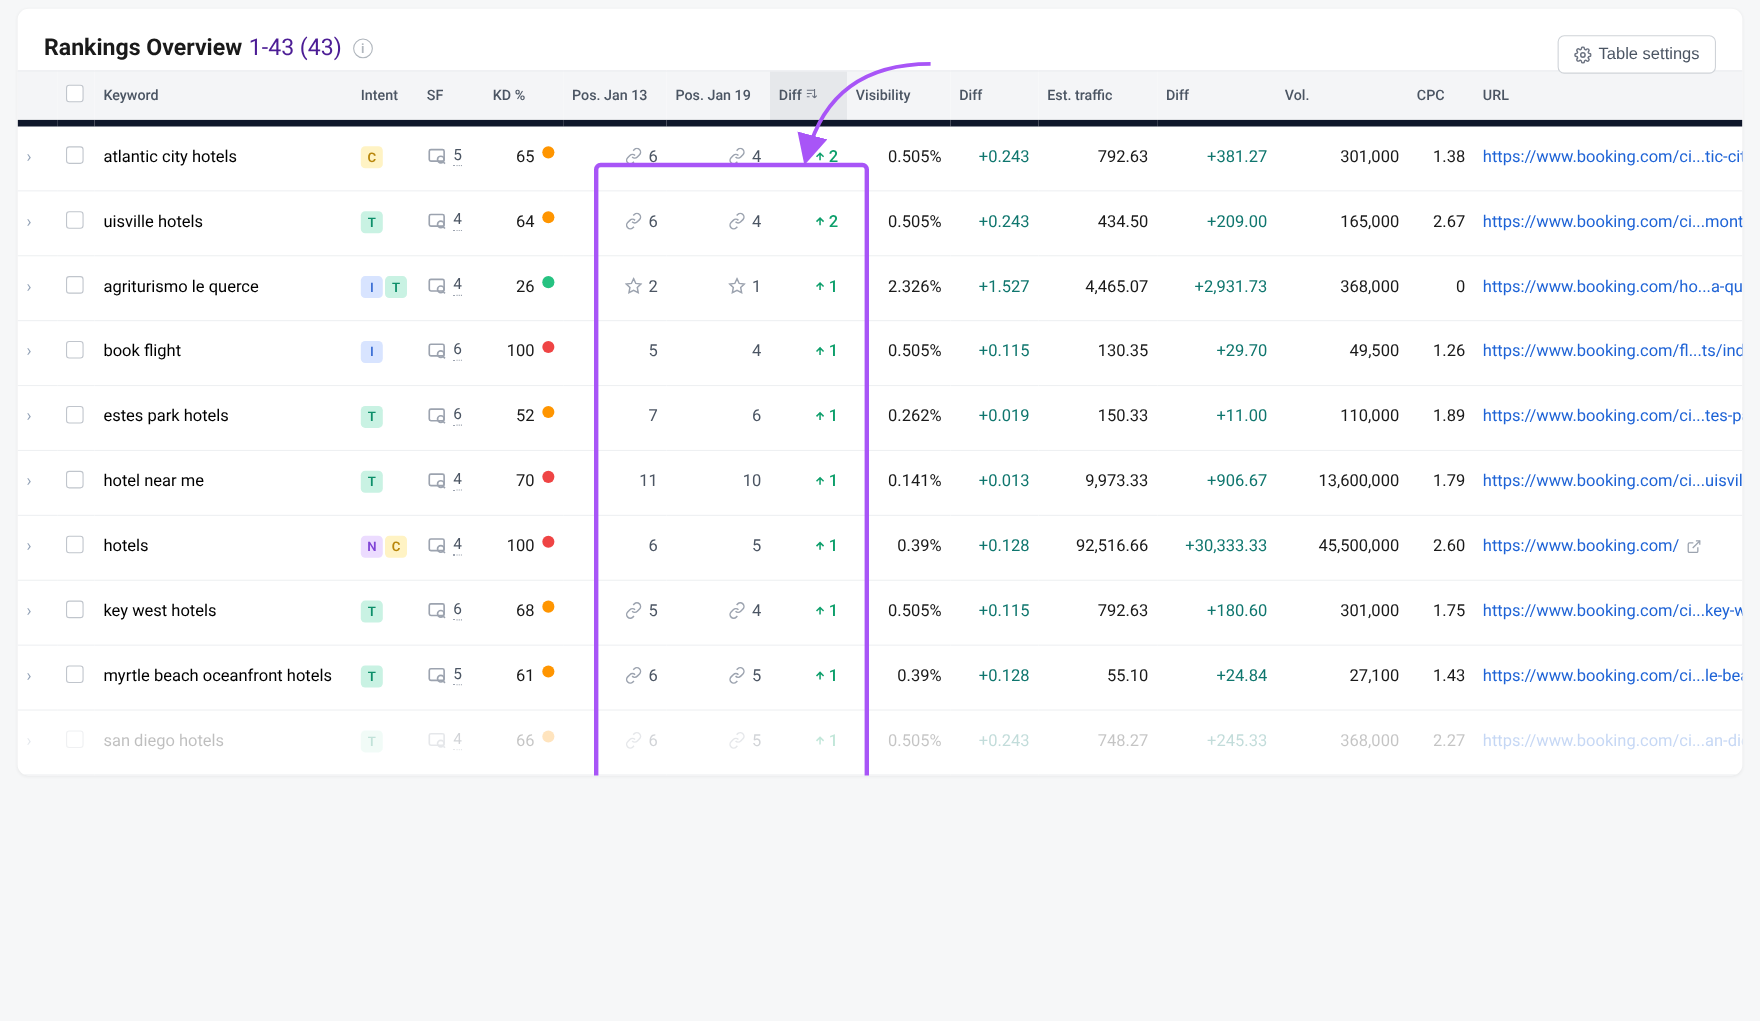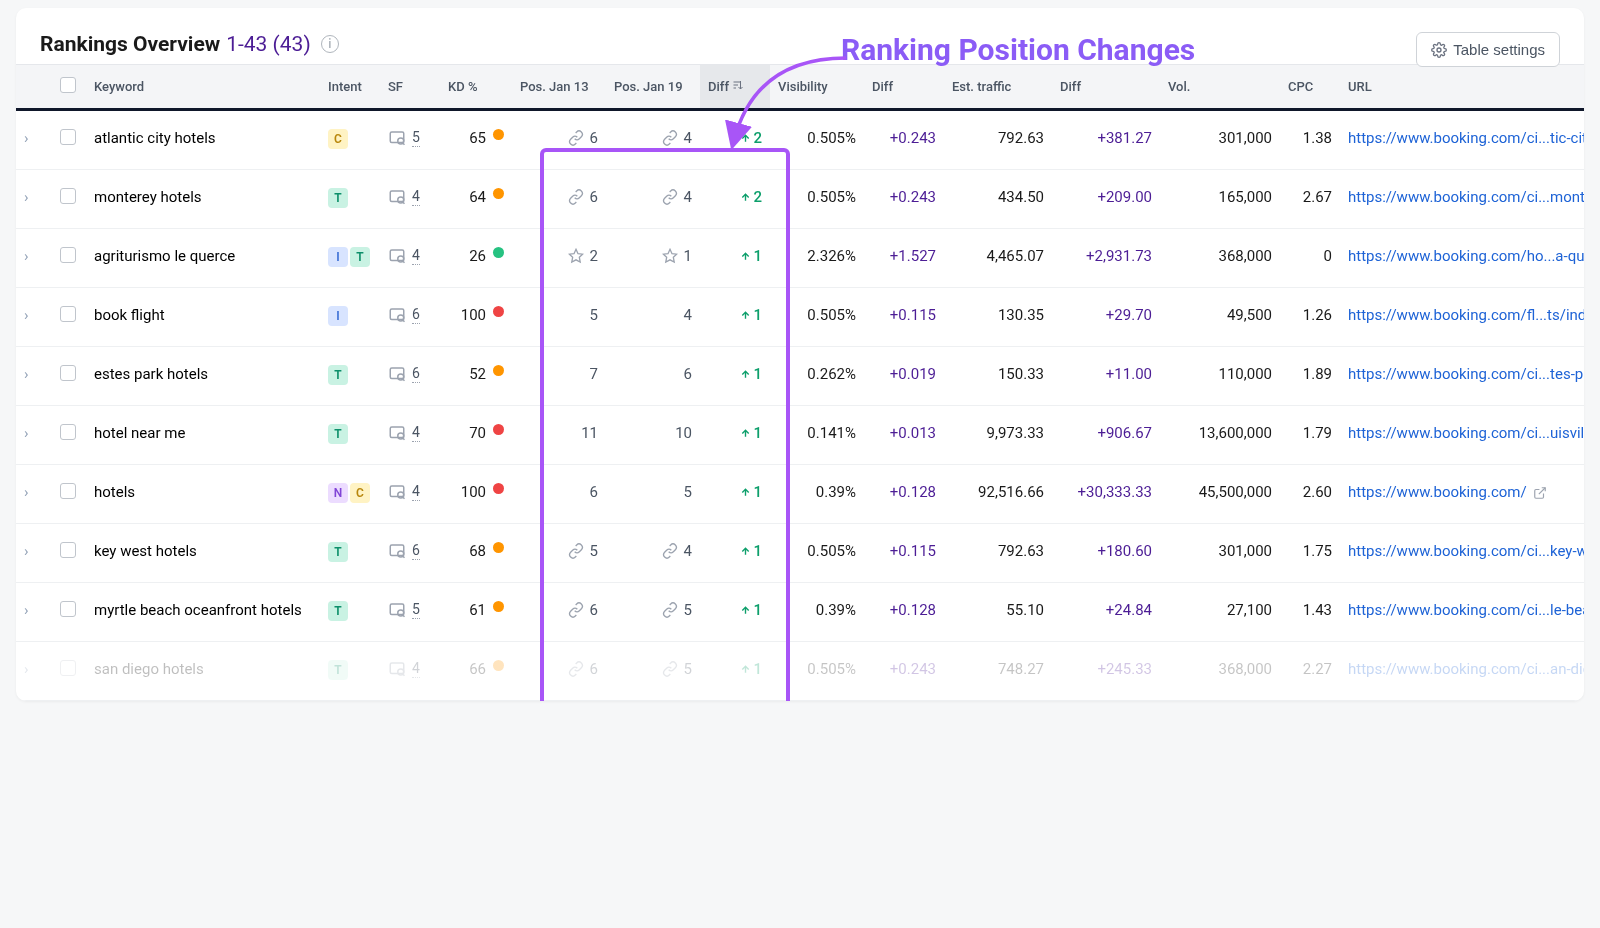--- a/index.html
+++ b/index.html
@@ -19,41 +19,41 @@
   .tab:last-child{border-right:none;}
   .tab.active{background:#eaf3ff;color:#1e63d6;font-weight:500;}
 
   
   .annot-label{position:absolute;left:825px;top:24px;font-size:30px;font-weight:700;color:#8b5cf6;z-index:5;}
   .annot-arrow{position:absolute;left:700px;top:42px;width:150px;height:100px;z-index:5;pointer-events:none;}
   .highlight-box{position:absolute;left:524px;top:140px;width:250px;height:780px;border:4px solid #a855f7;border-radius:6px;z-index:4;pointer-events:none;}
 
   
   .tbl{width:100%;border-collapse:collapse;table-layout:fixed;}
-  .tbl th{background:#f4f5f7;font-size:13px;font-weight:500;color:#4b5563;text-align:left;padding:12px 8px;border-bottom:3px solid #0f172a;border-top:1px solid #e5e7eb;white-space:nowrap;}
+  .tbl th{background:#f4f5f7;font-size:13px;font-weight:500;color:#4b5563;text-align:left;padding:12px 8px;border-bottom:6px solid #0f172a;border-top:1px solid #e5e7eb;white-space:nowrap;}
   .tbl td{padding:18px 8px;border-bottom:1px solid #eef0f2;font-size:15px;vertical-align:top;}
   .tbl th.sorted{background:#e6e8eb;}
   .chev{color:#94a3b8;}
   .chk{width:16px;height:16px;border:1.5px solid #c0c5cc;border-radius:3px;display:inline-block;background:#fff;}
   .kw-link{color:#000000;text-decoration:none;margin-top:40px;}
   .intent-badge{display:inline-flex;align-items:center;justify-content:center;width:20px;height:20px;border-radius:4px;font-size:12px;font-weight:600;margin-right:2px;}
   .intent-C{background:#fff3c4;color:#b8860b;}
   .intent-T{background:#c9f2e3;color:#0d8f6a;}
   .intent-I{background:#d8e4ff;color:#3c6fd6;}
   .intent-N{background:#ecdcff;color:#8044d6;}
   .sf-cell{display:inline-flex;align-items:center;gap:6px;color:#6b7280;}
   .sf-ico{width:18px;height:18px;color:#9ca3af;}
   .sf-num{border-bottom:1px dotted #9ca3af;padding-bottom:1px;font-size:14px;color:#4b5563;}
   .kd-cell{display:inline-flex;align-items:flex-start;gap:7px;justify-content:flex-end;width:100%;}
   .kd-dot{width:11px;height:11px;border-radius:50%;display:inline-block;}
   .num-r{text-align:right;white-space:nowrap;}
   .pos-cell{display:inline-flex;align-items:center;gap:6px;color:#4b5563;justify-content:flex-end;width:100%;}
   .link-ico{width:16px;height:16px;color:#9ca3af;}
   .diff-up{color:#0d9f6b;font-weight:500;display:inline-flex;align-items:center;gap:2px;justify-content:flex-end;width:100%;}
-  .pos-green{color:#4c1d95;}
+  .pos-green{color:#0f766e;}
   .url-link{color:#1e63d6;text-decoration:none;white-space:nowrap;overflow:hidden;text-overflow:ellipsis;}
   .ext-ico{width:14px;height:14px;color:#9ca3af;margin-left:6px;vertical-align:middle;}
 
   .tr-fade td{opacity:0.25;}
 
   
   .col-chev{width:36px;}
   .col-chk{width:34px;}
   .col-kw{width:234px;}
   .col-intent{width:60px;}
@@ -67,21 +67,20 @@
   .col-ediff{width:108px;}
   .col-vol{width:120px;}
   .col-cpc{width:60px;}
   .col-url{width:auto;}
 </style>
 </head>
 <body>
 
 <div class="card">
 
-  <div class="annot-label">Ranking Position Changes</div>
   <svg class="annot-arrow" viewBox="0 0 150 100">
     <defs>
         <marker id="ah" markerWidth="8" markerHeight="8" refX="5" refY="4" orient="auto">
           <path d="M0,0 L8,4 L0,8 Z" fill="#a855f7"></path>
         </marker>
       </defs>
     <path d="M130,8 Q40,8 18,90" fill="none" stroke="#a855f7" stroke-width="3.5" marker-end="url(#ah)"></path>
   </svg>
   <div class="highlight-box"></div>
 
@@ -179,21 +178,21 @@
           <td class="num-r pos-green">+0.243</td>
           <td class="num-r">792.63</td>
           <td class="num-r pos-green">+381.27</td>
           <td class="num-r">301,000</td>
           <td class="num-r">1.38</td>
           <td><a href="#" class="url-link">https://www.booking.com/ci...tic-city.h</a></td>
         </tr>
         <tr>
           <td><span class="chev">›</span></td>
           <td><span class="chk"></span></td>
-          <td><a href="#" class="kw-link">monterey hotels</a></td>
+          <td><a href="#" class="kw-link">uisville hotels</a></td>
           <td><span class="intent-badge intent-T">T</span></td>
           <td><span class="sf-cell">
               <svg class="sf-ico" viewBox="0 0 24 24" fill="none" stroke="currentColor" stroke-width="2">
                 <rect x="3" y="4" width="18" height="14" rx="2"></rect>
                 <circle cx="17" cy="16" r="4"></circle>
                 <path d="M20 19l2 2"></path>
               </svg>
               <span class="sf-num">4</span>
             </span></td>
           <td class="num-r"><span class="kd-cell">

